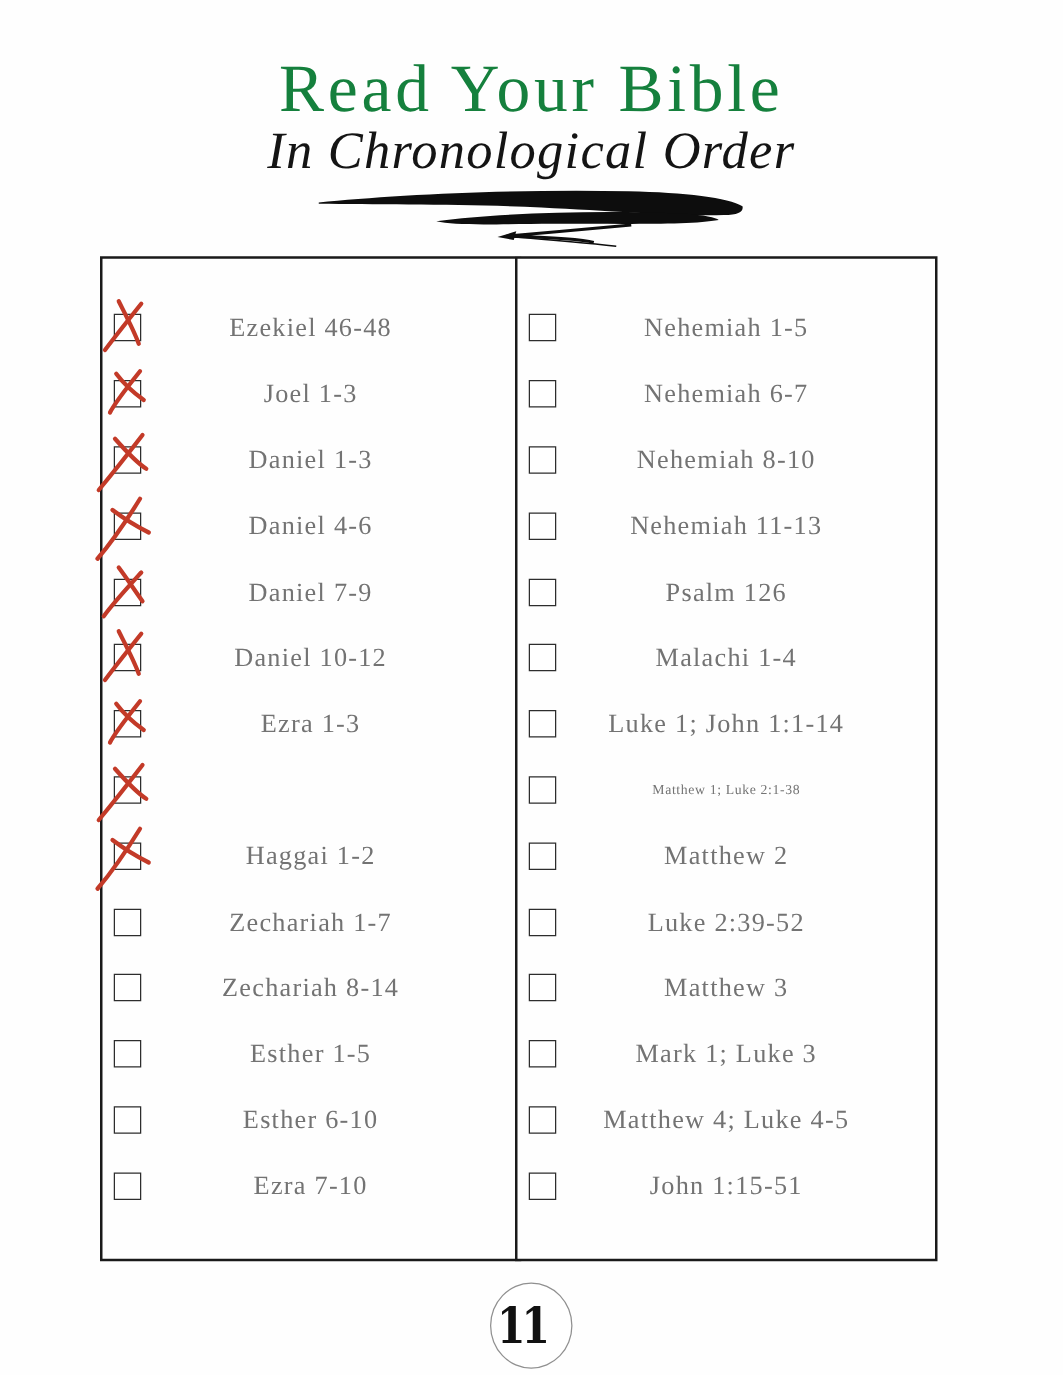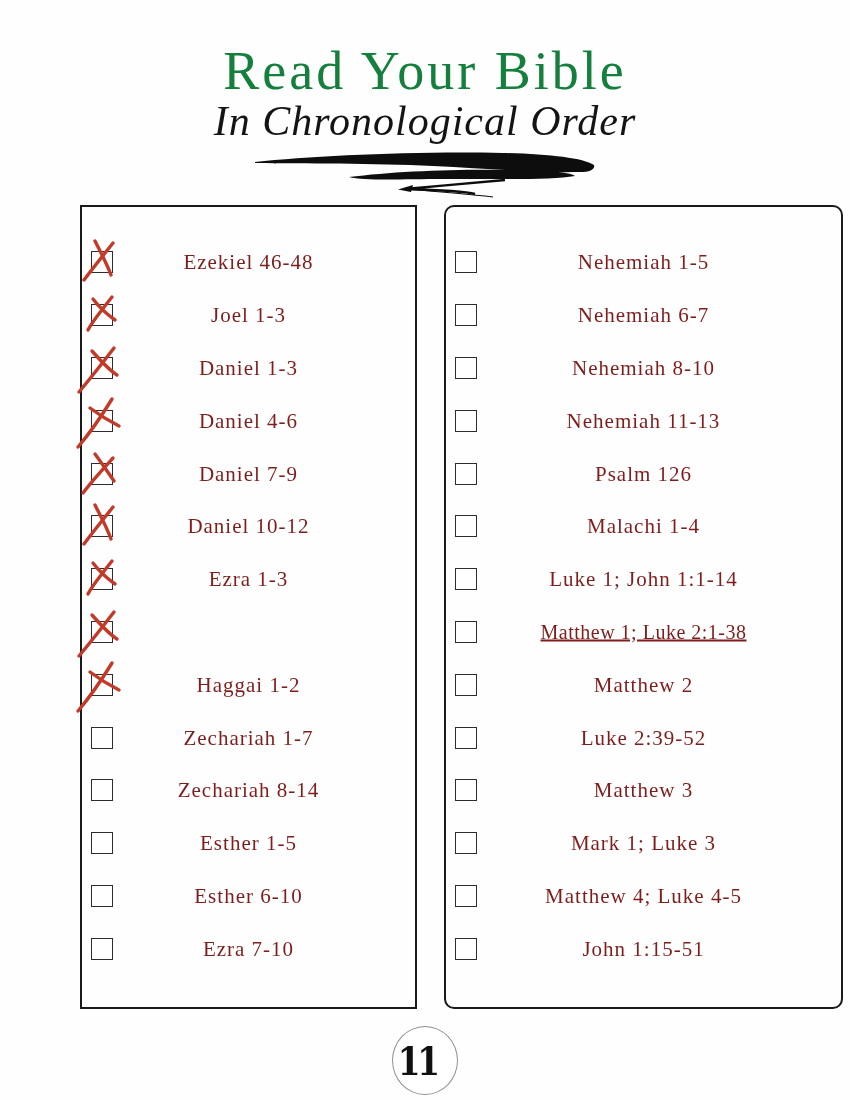--- a/index.html
+++ b/index.html
@@ -19,33 +19,33 @@
   }
   .brush{
     position:absolute;top:150px;left:253px;width:345px;height:48px;
   }
   
   .list-box{
     position:absolute;top:205px;height:804px;border:2px solid #1a1a1a;
     background:#fefefe;box-sizing:border-box;
   }
   .list-box.left{left:80px;width:337px;}
-  .list-box.right{left:444px;width:399px;border-radius:10px;}
+  .list-box.right{left:412px;width:338px;}
   .rows{
     position:absolute;top:0;left:0;right:0;bottom:0;padding-top:29px;
   }
   .row{
     position:relative;height:52.8px;
   }
   .row-label{
     position:absolute;left:0;right:0;top:50%;transform:translateY(-50%);
-    text-align:center;font-size:21px;letter-spacing:1px;color:#7f1d1d;
+    text-align:center;font-size:21px;letter-spacing:1px;color:#737373;
     white-space:nowrap;
   }
-  .row-label.small{font-size:20px;letter-spacing:0.5px;text-decoration:underline;}
+  .row-label.small{font-size:11px;letter-spacing:0.5px;}
   .checkbox{
     position:absolute;left:9px;top:50%;transform:translateY(-50%);
     width:22px;height:22px;border:1.6px solid #2d2d2d;background:#fff;
     box-sizing:border-box;
   }
   .x-mark{
     position:absolute;left:-16px;top:-16px;width:52px;height:52px;
     overflow:visible;pointer-events:none;
   }
   

